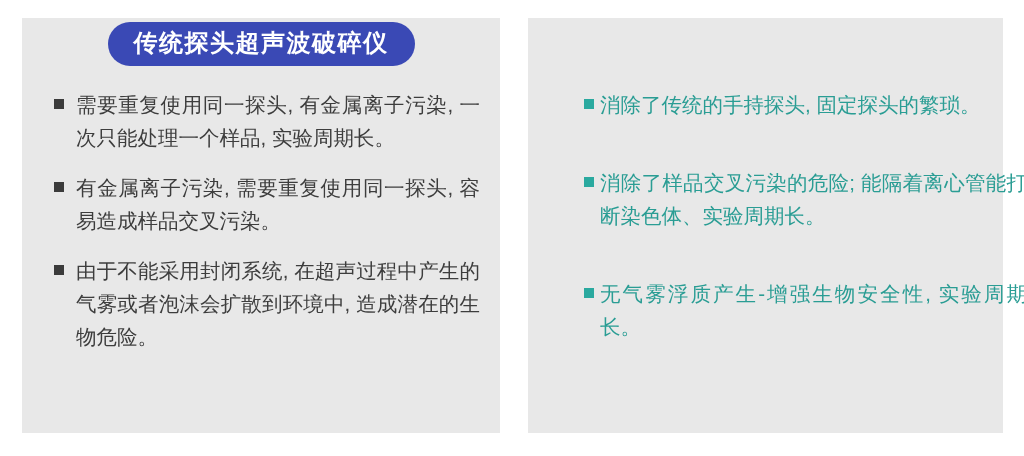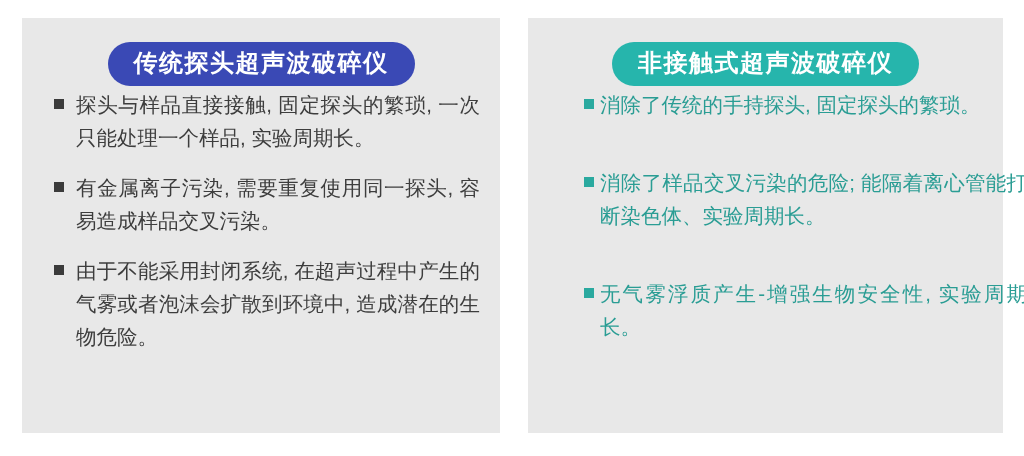--- a/index.html
+++ b/index.html
@@ -41,21 +41,20 @@
     width: 475px;
   }
 
   .badge-row {
     position: absolute;
     left: 0;
     top: 4px;
     width: 100%;
     display: flex;
     justify-content: center;
-    margin-top: 20px;
   }
 
   .badge {
     display: inline-block;
     border-radius: 22px;
     padding: 7px 26px 9px 26px;
     font-size: 24px;
     font-weight: bold;
     letter-spacing: 1.5px;
     color: #ffffff;
@@ -148,42 +147,39 @@
   <div class="panel panel-left">
 
     <div class="badge-row">
       <div class="badge badge-blue">传统探头超声波破碎仪</div>
     </div>
 
     <ul class="bullet-list bullet-list-left">
 
       <li class="bullet-item">
         <span class="bullet-marker"></span>
-        <span class="bullet-text">探头与样品直接接触, 固定探头的繁琐, 一次只能处理一个样品, 实验周期长。</span>
+        <span class="bullet-text">需要重复使用同一探头, 有金属离子污染, 一次只能处理一个样品, 实验周期长。</span>
       </li>
 
       <li class="bullet-item">
         <span class="bullet-marker"></span>
         <span class="bullet-text">有金属离子污染, 需要重复使用同一探头, 容易造成样品交叉污染。</span>
       </li>
 
 
       <li class="bullet-item">
         <span class="bullet-marker"></span>
         <span class="bullet-text">由于不能采用封闭系统, 在超声过程中产生的气雾或者泡沫会扩散到环境中, 造成潜在的生物危险。</span>
       </li>
 
     </ul>
   </div>
 
   <div class="panel panel-right">
 
-    <div class="badge-row">
-      <div class="badge badge-teal">非接触式超声波破碎仪</div>
-    </div>
 
     <ul class="bullet-list bullet-list-right">
 
       <li class="bullet-item">
         <span class="bullet-marker"></span>
         <span class="bullet-text">消除了传统的手持探头, 固定探头的繁琐。</span>
       </li>
 
       <li class="bullet-item">
         <span class="bullet-marker"></span>

